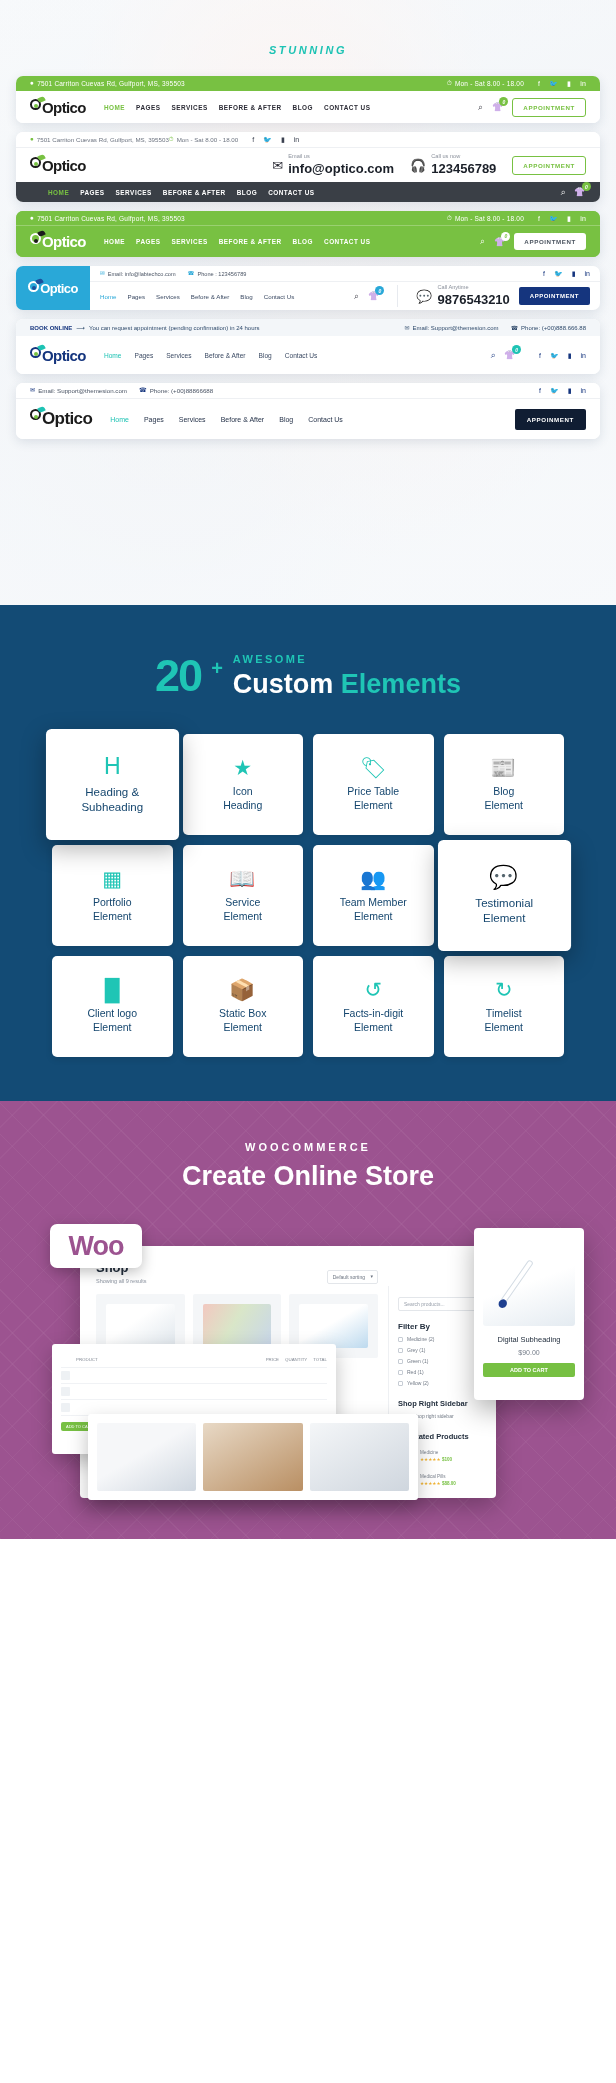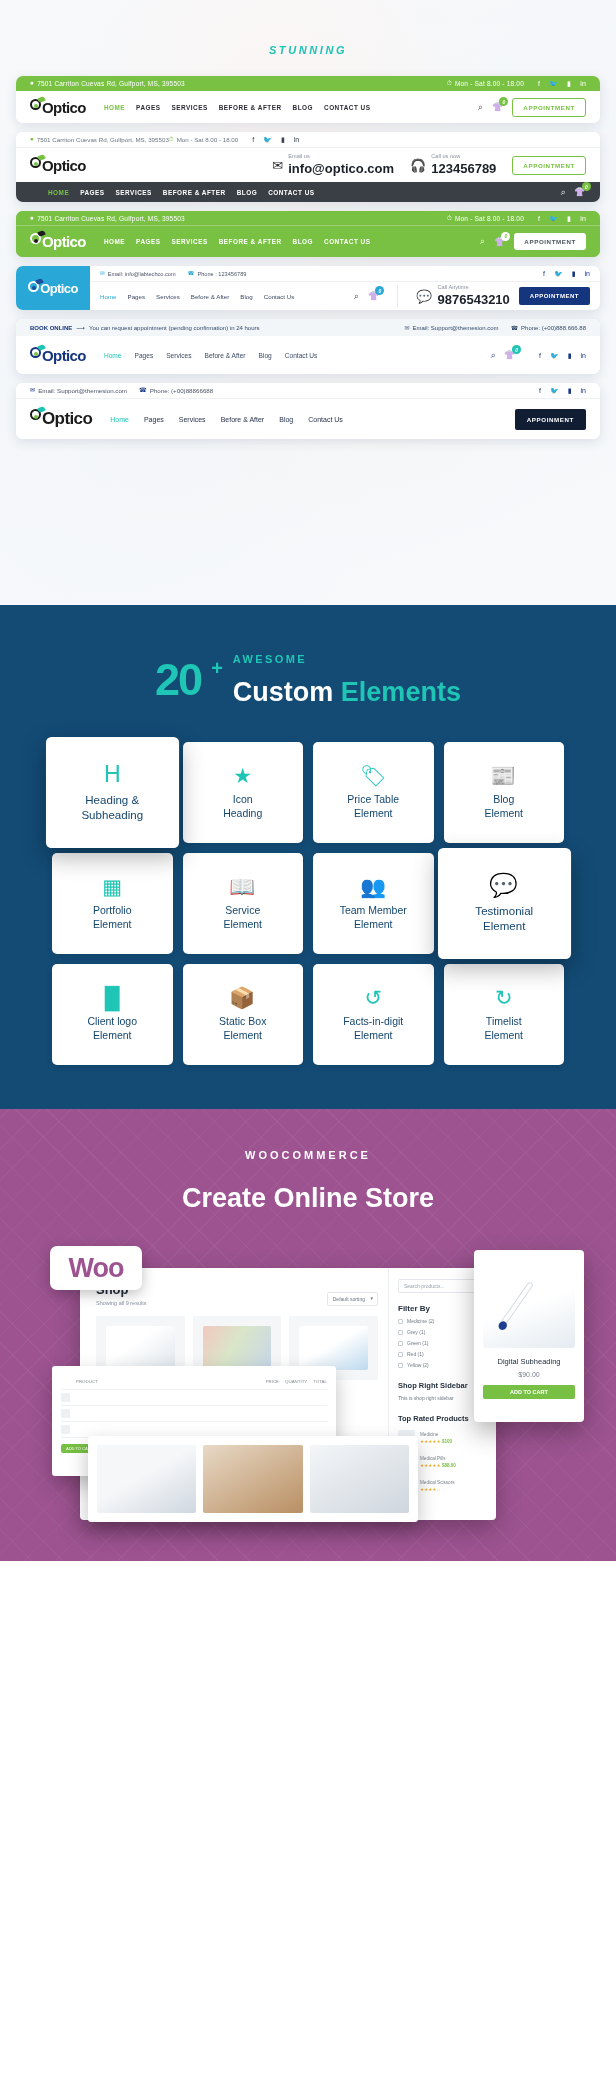--- a/index.html
+++ b/index.html
@@ -115,21 +115,21 @@
   .h6-nav .menu{ font-weight:normal; letter-spacing:0; font-size:7px; color:#253249; gap:15px;}
   .h6-nav .menu .on{ color:#1ec3b4; }
   .btn-dark{ background:#101d33; color:#fff; font-size:6.2px; font-weight:bold; letter-spacing:.6px; padding:7px 12px; border-radius:2px;}
 
   
   .sec-elements{ background:#134b75; padding:48px 0 44px; }
   .el-head{ text-align:center; color:#fff; }
   .num20{ font-size:45px; font-weight:bold; color:#1fc5b5; line-height:.9; letter-spacing:-2px;}
   .plus{ font-size:20px; font-weight:bold; color:#1fc5b5; align-self:flex-start; margin-top:4px;}
   .awesome{ font-size:11px; font-weight:bold; letter-spacing:2.4px; color:#1fc5b5; margin-bottom:4px;}
-  .line2{ font-size:27px; font-weight:bold; margin-top:12px;}
+  .line2{ font-size:27px; font-weight:bold; margin-top:4px;}
   .line2 .tq{ color:#1fc5b5; }
   .head-stack{ display:flex; align-items:center; justify-content:center; gap:10px;}
   .head-right{ text-align:left; }
   .grid{ width:512px; margin:34px auto 0; display:grid; grid-template-columns:repeat(4,1fr); gap:10px;}
   .tile{
     background:#fff; border-radius:5px; height:101px; display:flex; flex-direction:column;
     align-items:center; justify-content:center; gap:7px; color:#15466e;
     font-size:10.5px; line-height:1.25; text-align:center; box-shadow:0 2px 7px rgba(0,0,0,.12);
   }
   .tile.pop{ transform:scale(1.1); box-shadow:0 8px 22px rgba(0,0,0,.3); z-index:2;}
@@ -141,21 +141,21 @@
     background:#9c5390; padding:40px 0 36px; position:relative; overflow:hidden;
   }
   .sec-woo:before{
     content:""; position:absolute; inset:0; opacity:.13;
     background-image:
       repeating-linear-gradient(45deg, rgba(255,255,255,.35) 0 1px, rgba(255,255,255,0) 1px 22px),
       repeating-linear-gradient(-45deg, rgba(255,255,255,.3) 0 1px, rgba(255,255,255,0) 1px 22px);
   }
   .woo-head{ position:relative; text-align:center; color:#fff; z-index:2;}
   .woo-kick{ font-size:11px; font-weight:bold; letter-spacing:3px;}
-  .woo-title{ font-size:27px; font-weight:bold; margin-top:22px;}
+  .woo-title{ font-size:27px; font-weight:bold; margin-top:8px;}
   .woo-title b{ color:#fff; }
   .woo-stage{ position:relative; z-index:2; width:560px; height:285px; margin:26px auto 0;}
   .woo-logo{
     position:absolute; left:22px; top:6px; width:92px; height:44px; background:#fff; border-radius:7px;
     display:flex; align-items:center; justify-content:center; color:#9c5390; font-size:27px; font-weight:bold;
     box-shadow:0 4px 14px rgba(0,0,0,.25); letter-spacing:-1px; z-index:6;
   }
   .shop-win{
     position:absolute; left:52px; top:28px; width:416px; height:252px; background:#fff;
     border-radius:4px; box-shadow:0 8px 24px rgba(0,0,0,.28); overflow:hidden; display:flex;
@@ -165,21 +165,21 @@
   .shop-sub{ font-size:5.5px; color:#8d95a2; margin-top:3px;}
   .sort-row{ display:flex; justify-content:flex-end; margin-top:-14px;}
   .sort-box{ border:1px solid #e3e6ea; border-radius:2px; font-size:5px; color:#6c7480; padding:3px 12px 3px 5px; position:relative;}
   .sort-box:after{ content:"\25BE"; position:absolute; right:4px; top:2px; font-size:5px;}
   .prod-grid{ display:grid; grid-template-columns:repeat(3,1fr); gap:8px; margin-top:10px;}
   .prod-card{ background:#f4f6f8; height:64px; border-radius:2px; position:relative; overflow:hidden;}
   .prod-card .ph{ position:absolute; inset:10px; background:rgba(255,255,255,.55); border-radius:2px;}
   .prod-card.c1 .ph{ background:linear-gradient(145deg,#ffffff 40%,#dfe6ec);}
   .prod-card.c2 .ph{ background:linear-gradient(120deg,#f2c8c0,#d9e6c8 45%,#c8d6ea);}
   .prod-card.c3 .ph{ background:linear-gradient(150deg,#ffffff 45%,#bcd9ee);}
-  .shop-side{ width:108px; border-left:1px solid #eef0f3; padding:11px 9px;}
+  .shop-side{ width:108px; border-left:1px solid #eef0f3; padding:11px 9px;margin-top:40px;}
   .search-bar{ border:1px solid #e3e6ea; border-radius:2px; font-size:5px; color:#9aa1ac; padding:3px 5px;}
   .side-h{ font-size:8px; font-weight:bold; color:#24303f; margin-top:11px;}
   .side-li{ font-size:5px; color:#727a86; margin-top:5px; display:flex; gap:4px; align-items:center;}
   .cb{ width:5px;height:5px;border:1px solid #c6ccd4; border-radius:1px; display:inline-block;}
   .side-h2{ font-size:7.5px; font-weight:bold; color:#24303f; margin-top:13px;}
   .trp{ display:flex; gap:5px; margin-top:7px; align-items:center;}
   .trp .thumb{ width:17px;height:17px;background:#eceff3;border-radius:2px;}
   .trp .tx{ font-size:4.6px; color:#7b828d; line-height:1.5;}
   .trp .stars{ color:#f1b434; font-size:4.6px;}
   .trp .pr{ color:#77c043; font-size:4.6px; font-weight:bold;}

